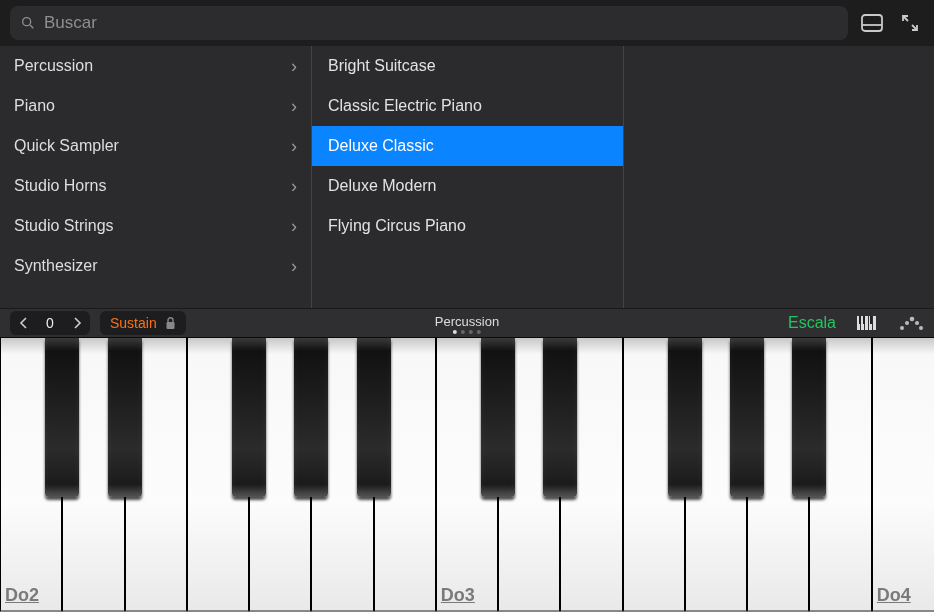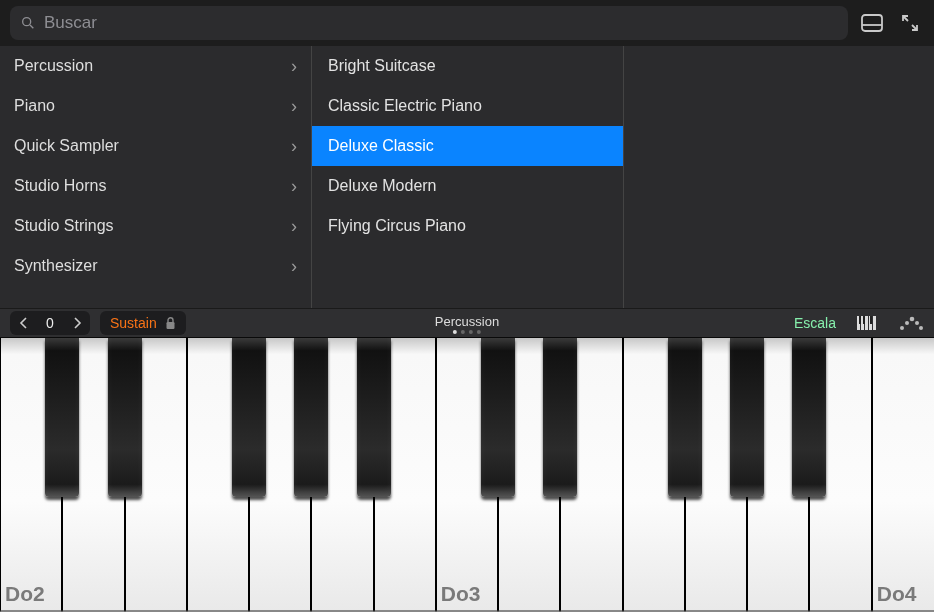--- a/index.html
+++ b/index.html
@@ -27,27 +27,27 @@
   .octnav { display: flex; align-items: center; background: #1d1d1f; border-radius: 6px; height: 24px; overflow: hidden; }
   .octbtn { width: 26px; height: 24px; display: flex; align-items: center; justify-content: center; color: #ccc; cursor: pointer; }
   .octval { width: 28px; text-align: center; color: #eee; font-size: 14px; }
   .sustain { display: flex; align-items: center; gap: 8px; background: #1d1d1f; border-radius: 6px; height: 24px; padding: 0 10px; color: #f97316; font-size: 14px; cursor: pointer; }
   .center { position: absolute; left: 50%; transform: translateX(-50%); top: 0; height: 30px; display: flex; flex-direction: column; align-items: center; justify-content: center; }
   .center .mlabel { color: #ddd; font-size: 13px; line-height: 13px; }
   .dots { display: flex; gap: 4px; margin-top: 2px; }
   .dot { width: 4px; height: 4px; border-radius: 50%; background: #666; }
   .dot.active { background: #ddd; }
   .right { margin-left: auto; display: flex; align-items: center; gap: 18px; }
-  .escala { color: #86efac; font-size: 14px; cursor: pointer; }
+  .escala { color: #22c55e; font-size: 16px; cursor: pointer; }
   .modebtn { width: 26px; height: 22px; display: flex; align-items: center; justify-content: center; cursor: pointer; }
   
   .keyboard { flex: 1; position: relative; background: #000; overflow: hidden; }
   .keys { position: absolute; inset: 0; }
   .whitekey { position: absolute; top: 0; bottom: 0; background: linear-gradient(180deg, #c8c8c8 0%, #f8f8f8 6%, #fcfcfc 60%, #e9e9e9 100%); border-left: 1px solid #000; border-right: 1px solid #000; border-bottom: 2px solid #888; cursor: pointer; }
-  .whitekey .lbl { position: absolute; bottom: 4px; left: 4px; font-size: 21px; font-weight: 600; color: #7a7a7a; }
+  .whitekey .lbl { position: absolute; bottom: 4px; left: 4px; font-size: 18px; font-weight: 600; color: #7a7a7a; text-decoration: underline; }
   .blackkey { position: absolute; top: 0; height: 58%; width: 28px; background: linear-gradient(180deg, #3a3a3a 0%, #111 8%, #2b2b2b 70%, #1b1b1b 92%, #4a4a4a 100%); border-radius: 0 0 4px 4px; box-shadow: 0 3px 3px rgba(0,0,0,0.7), inset 0 -6px 6px rgba(255,255,255,0.06); cursor: pointer; z-index: 2; }
 </style>
 </head>
 <body>
 <div class="app">
 
 <div class="topbar">
   <div class="searchwrap">
     <svg viewBox="0 0 24 24">
           <circle cx="10" cy="10" r="6"></circle>

